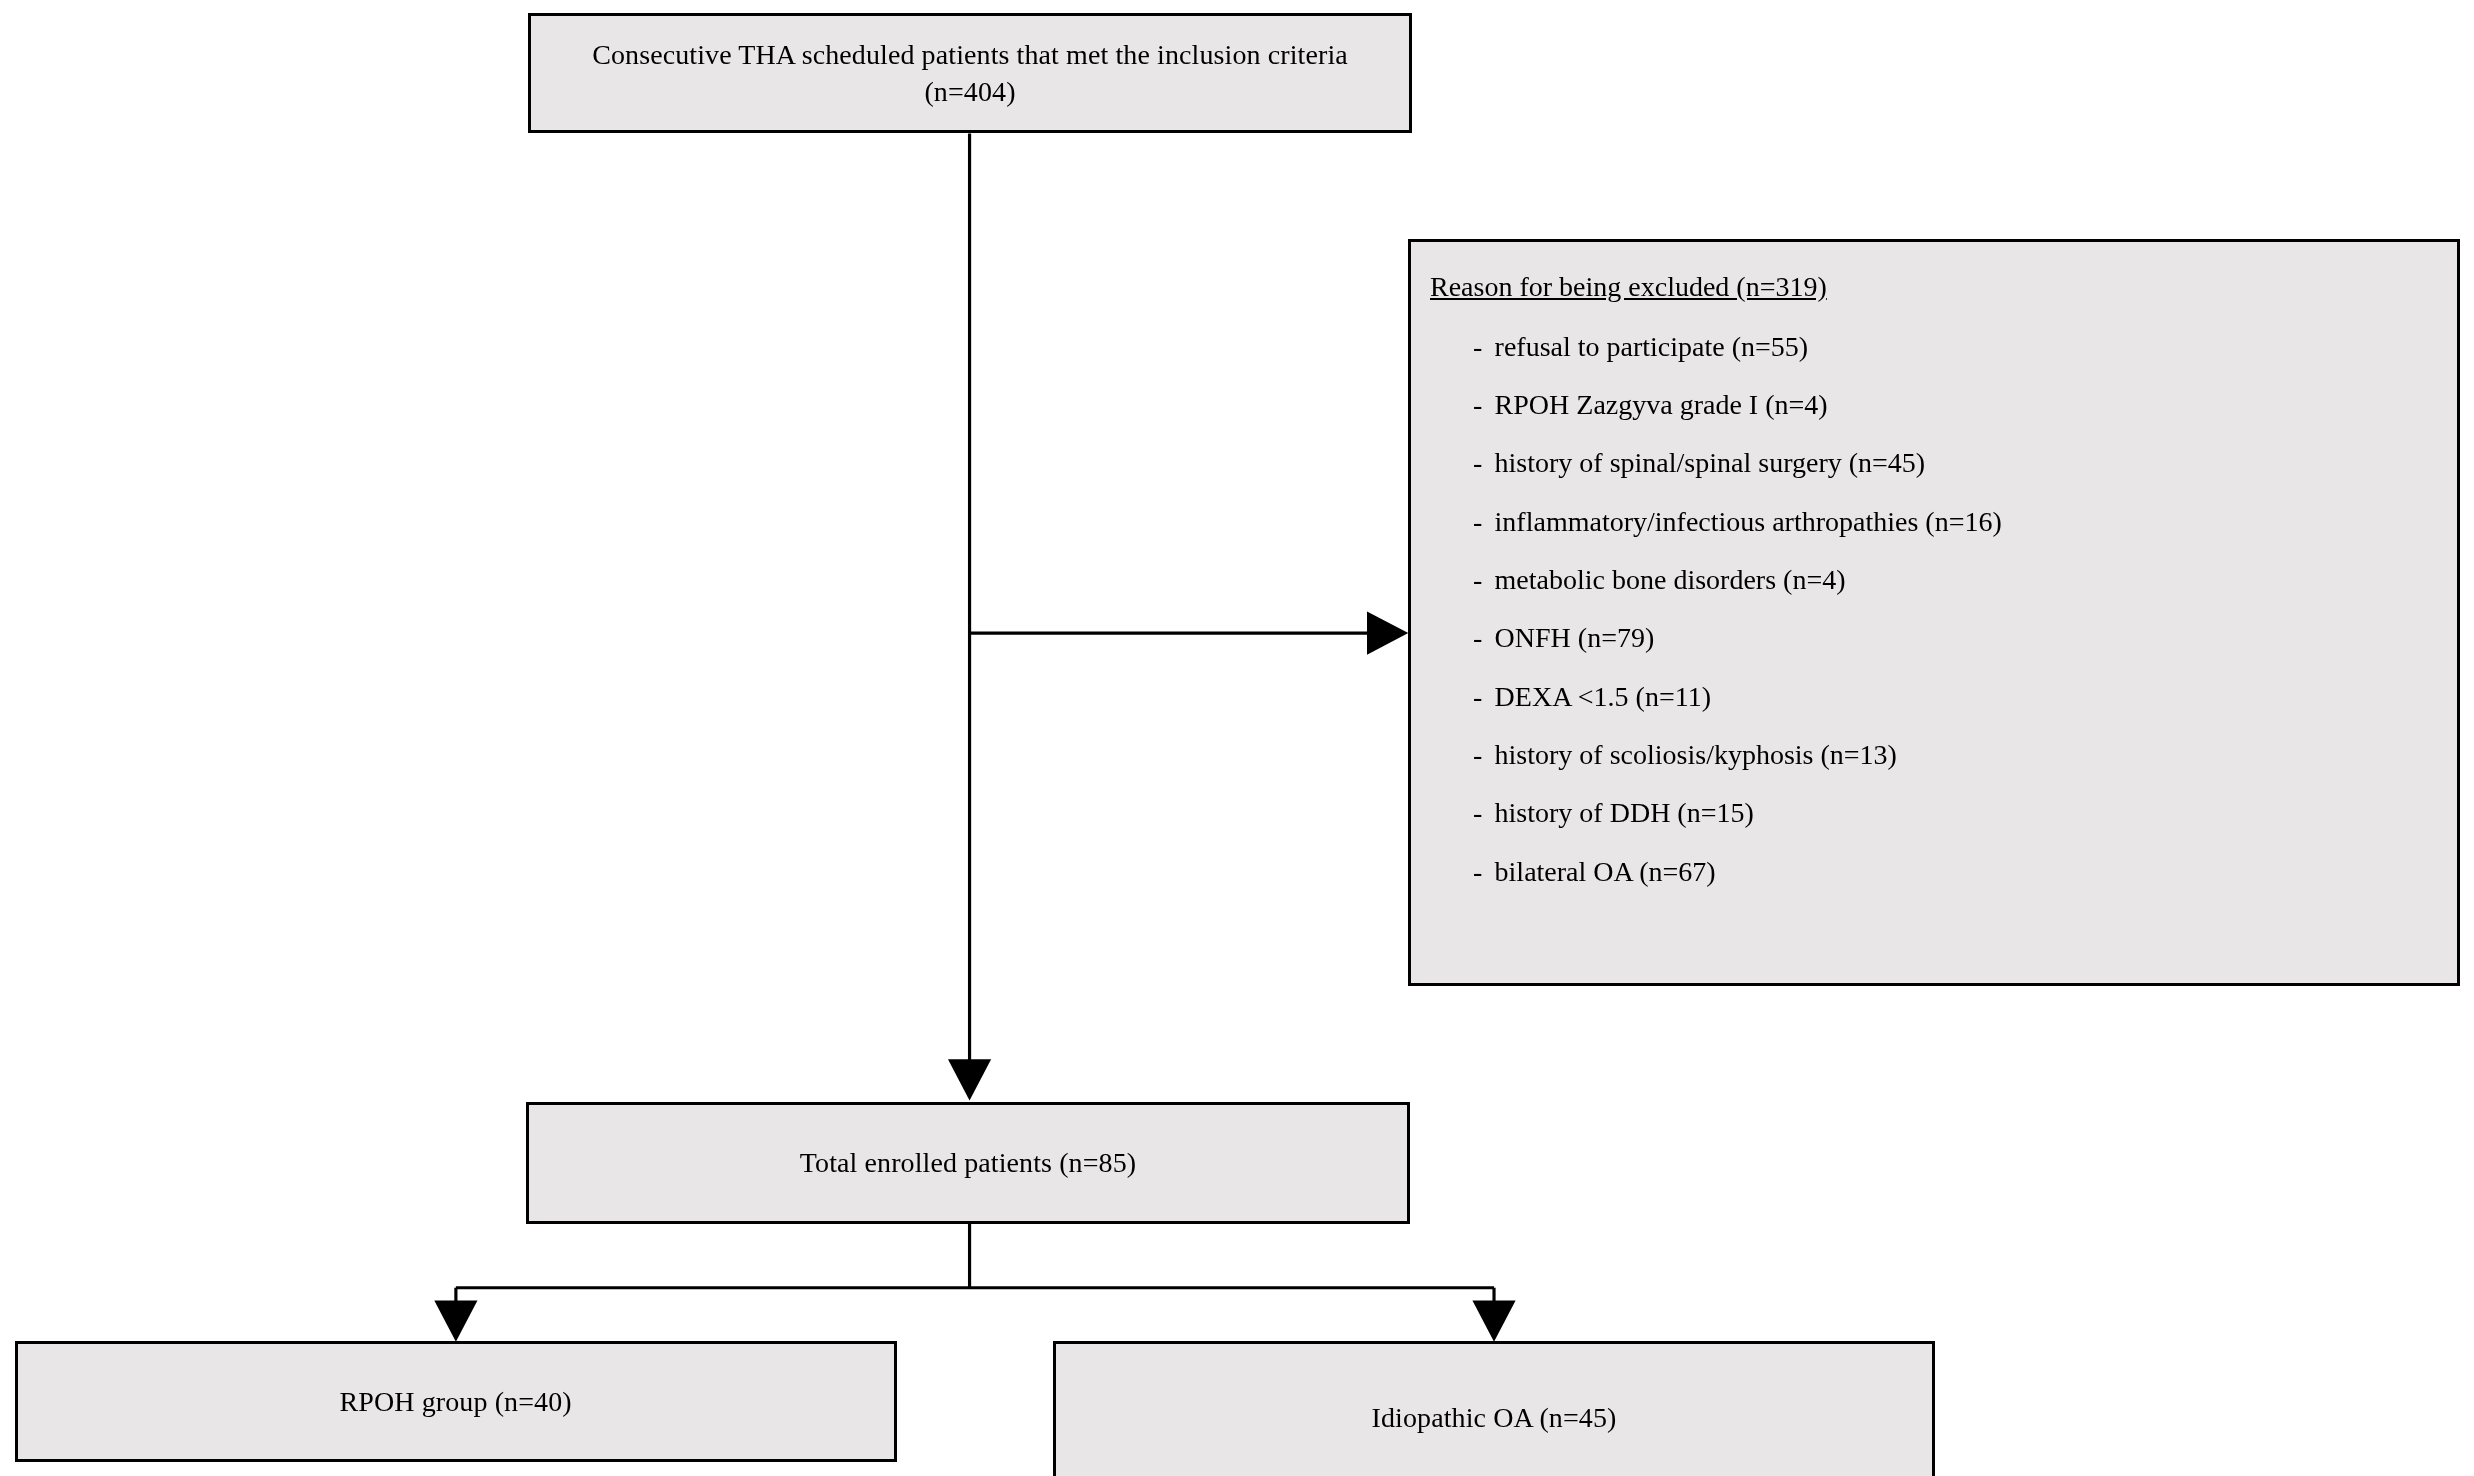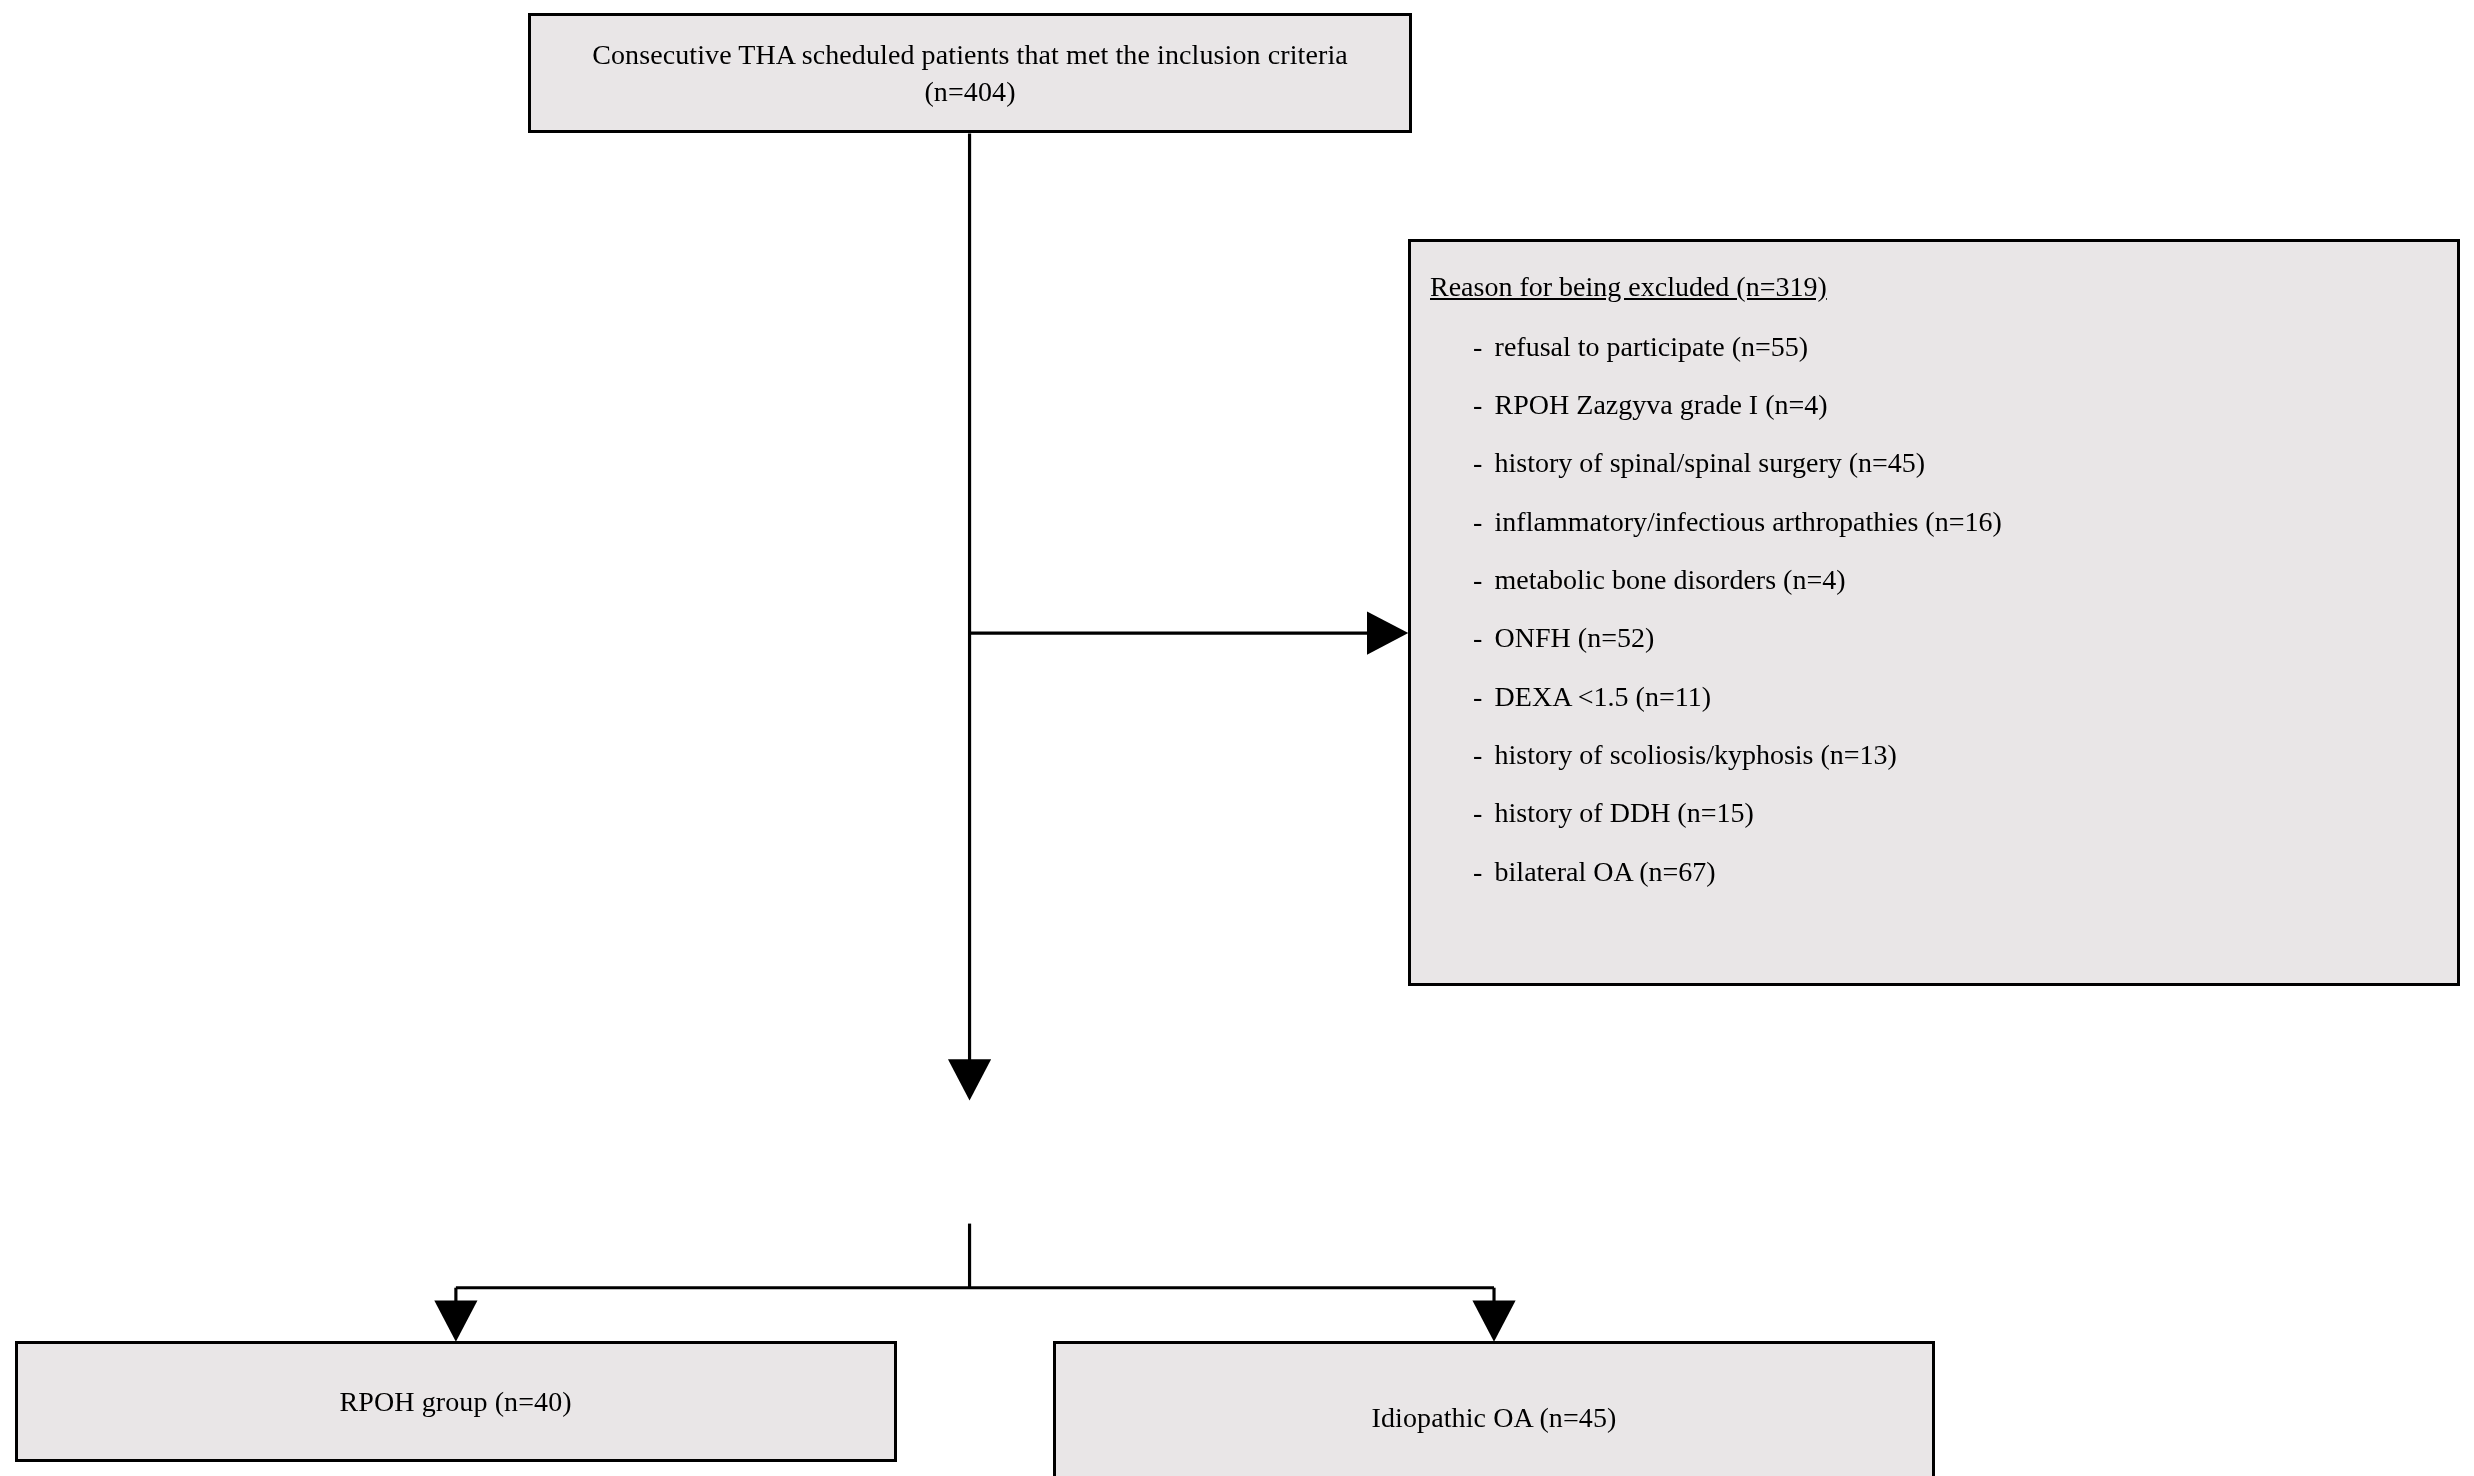--- a/index.html
+++ b/index.html
@@ -165,41 +165,44 @@
       <li>
         <span class="bullet-dash">-</span>
         <span>inflammatory/infectious arthropathies (n=16)</span>
       </li>
       <li>
         <span class="bullet-dash">-</span>
         <span>metabolic bone disorders (n=4)</span>
       </li>
       <li>
         <span class="bullet-dash">-</span>
-        <span>ONFH (n=52)</span>
+        <span>ONFH (n=79)</span>
       </li>
       <li>
         <span class="bullet-dash">-</span>
         <span>DEXA &lt;1.5 (n=11)</span>
       </li>
       <li>
         <span class="bullet-dash">-</span>
         <span>history of scoliosis/kyphosis (n=13)</span>
       </li>
       <li>
         <span class="bullet-dash">-</span>
         <span>history of DDH (n=15)</span>
       </li>
       <li>
         <span class="bullet-dash">-</span>
         <span>bilateral OA (n=67)</span>
       </li>
     </ul>
   </div>
 
+  <div class="node-box" id="box-enrolled">
+    <span class="node-label">Total enrolled patients (n=85)</span>
+  </div>
 
   <div class="node-box" id="box-group-rpoh">
     <span class="node-label">RPOH group (n=40)</span>
   </div>
   <div class="node-box" id="box-group-oa">
     <span class="node-label">Idiopathic OA (n=45)</span>
   </div>
 
 </div>
 

